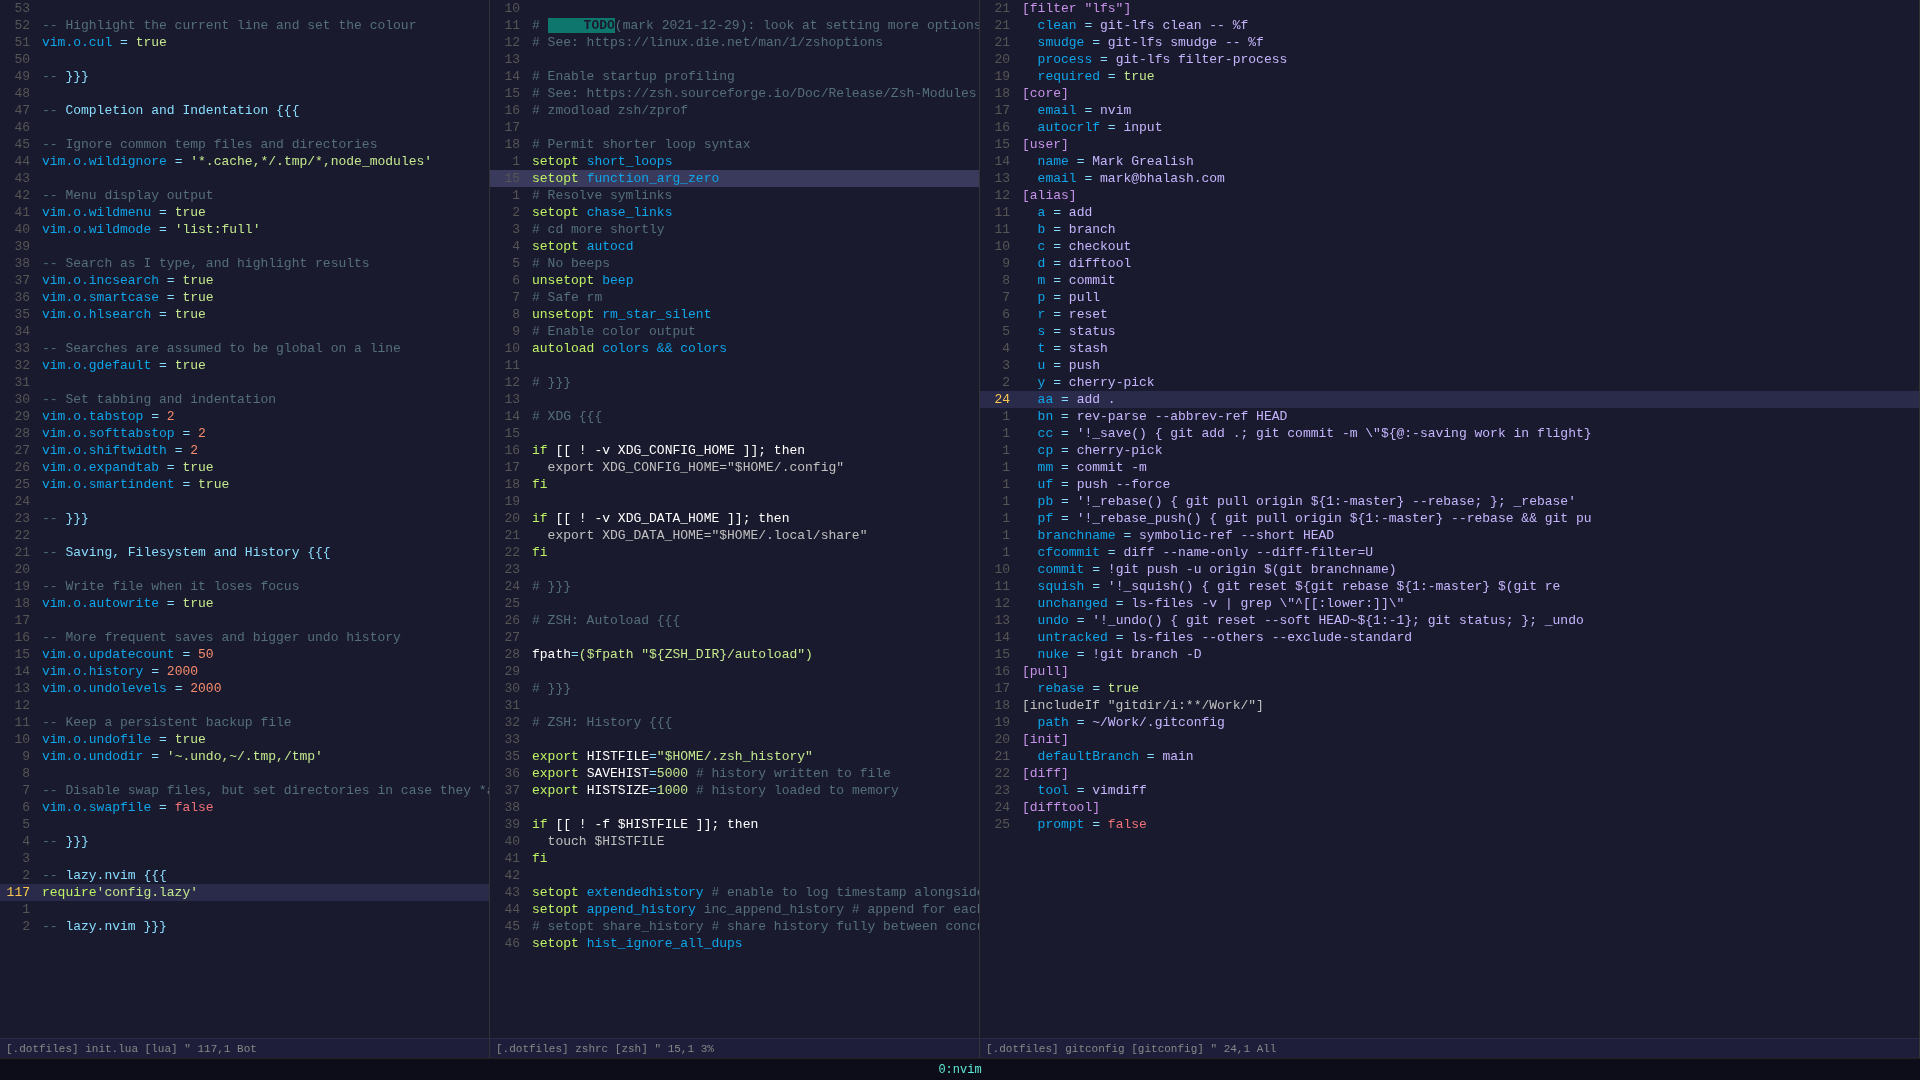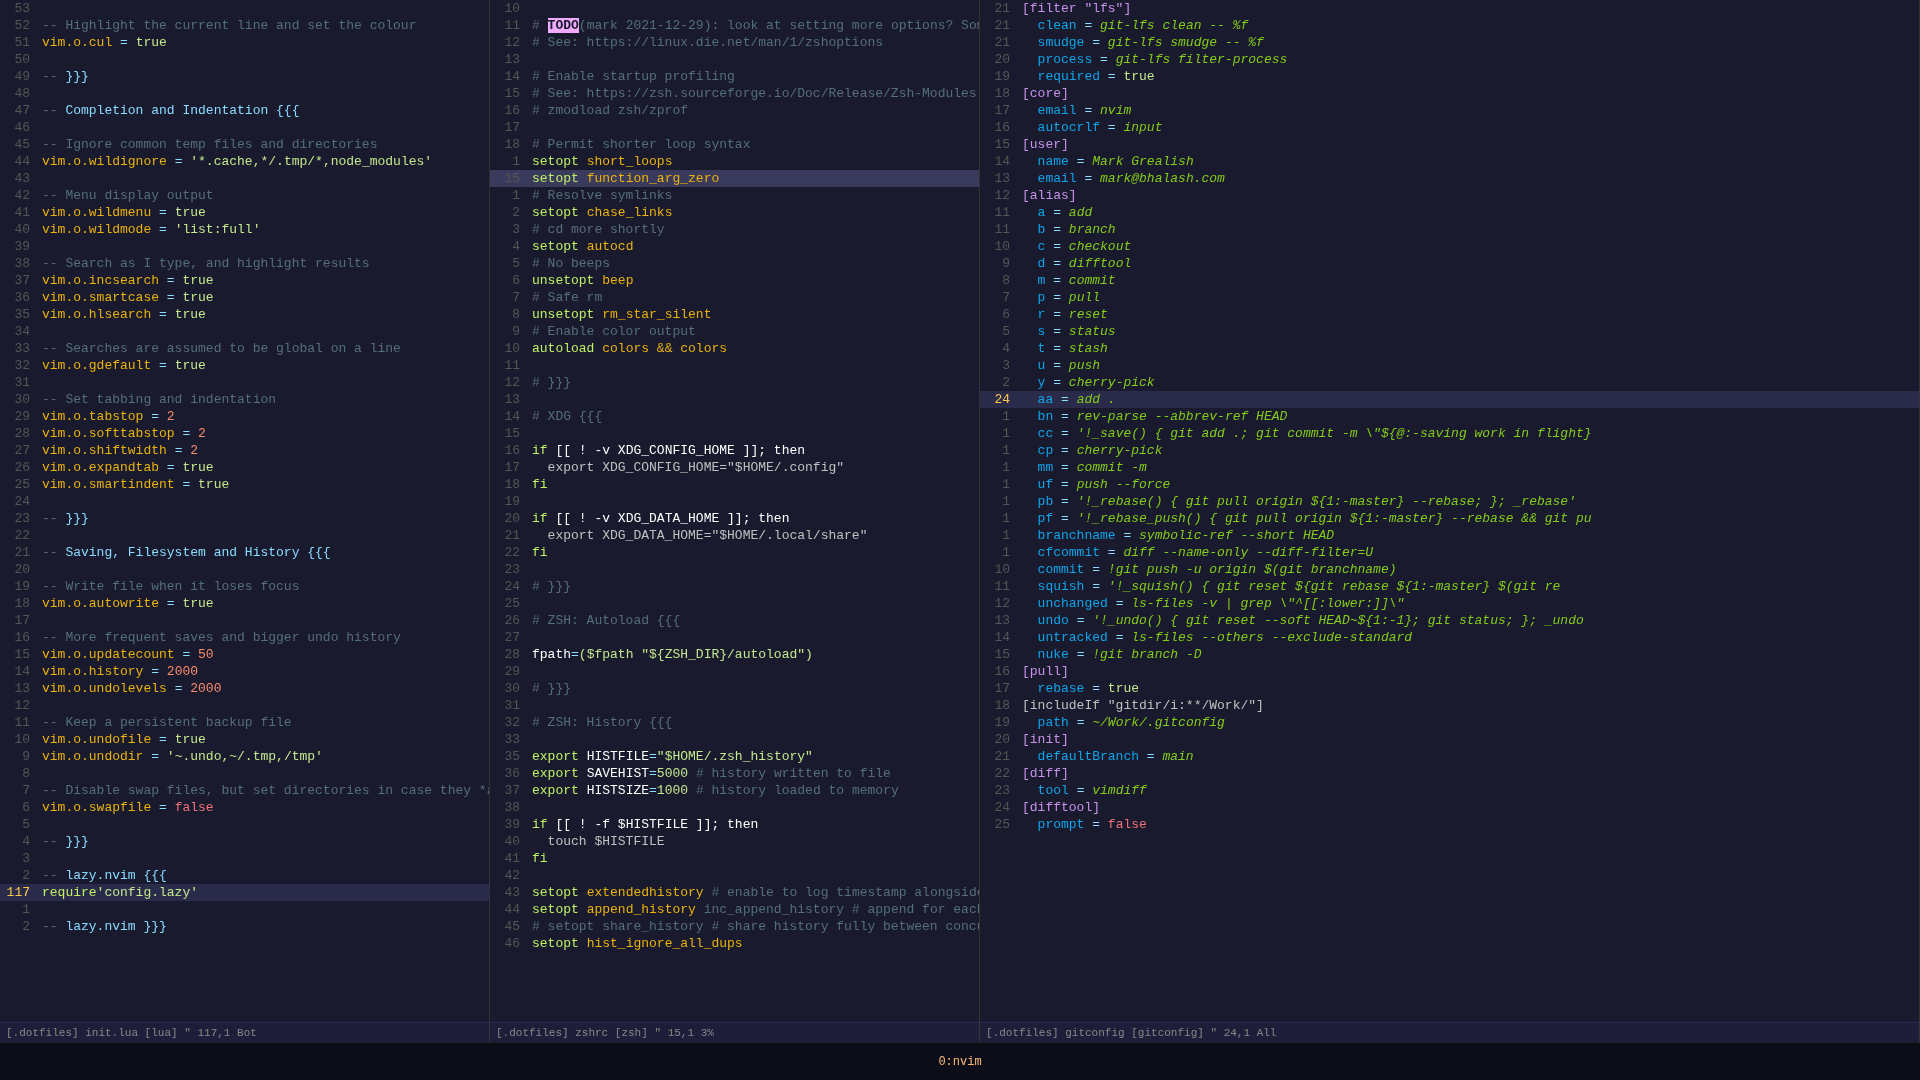--- a/index.html
+++ b/index.html
@@ -57,43 +57,43 @@
       color: #555;
       flex-shrink: 0;
       user-select: none;
     }
     .line-content {
       flex: 1;
       padding-left: 4px;
     }
     
     .kw { color: #bef264; }
-    .fn { color: #eab308; margin-top: 35px; }
+    .fn { color: #0ea5e9; margin-top: 35px; }
     .str { color: #c3e88d; }
     .comment { color: #546e7a; }
     .num { color: #f78c6c; }
     .var { color: #ffffff; }
     .op { color: #89ddff; }
-    .todo { background: #f0abfc; color: #1a1a2e; font-weight: bold; }
+    .todo { background: #0f766e; color: #1a1a2e; font-weight: bold; padding-left: 36px; }
     .bool-true { color: #c3e88d; }
     .bool-false { color: #f07178; }
     .key { color: #0ea5e9; }
-    .val { color: #84cc16; font-style: italic; }
+    .val { color: #c4b5fd; }
     .val-true { color: #c3e88d; }
     .val-false { color: #f07178; }
     .heading-comment { color: #546e7a; }
     .heading-text { color: #89ddff; }
     .bottom-bar {
-      height: 38px;
+      height: 22px;
       background: #0d0d1a;
       display: flex;
       align-items: center;
       justify-content: center;
       font-size: 12px;
-      color: #fdba74;
+      color: #5eead4;
       border-top: 1px solid #222;
     }
     .line-num-24 { color: #f9c74f; }
     .pane-status {
       height: 20px;
       background: #1e1e3a;
       display: flex;
       align-items: center;
       padding: 0 6px;
       font-size: 11px;

